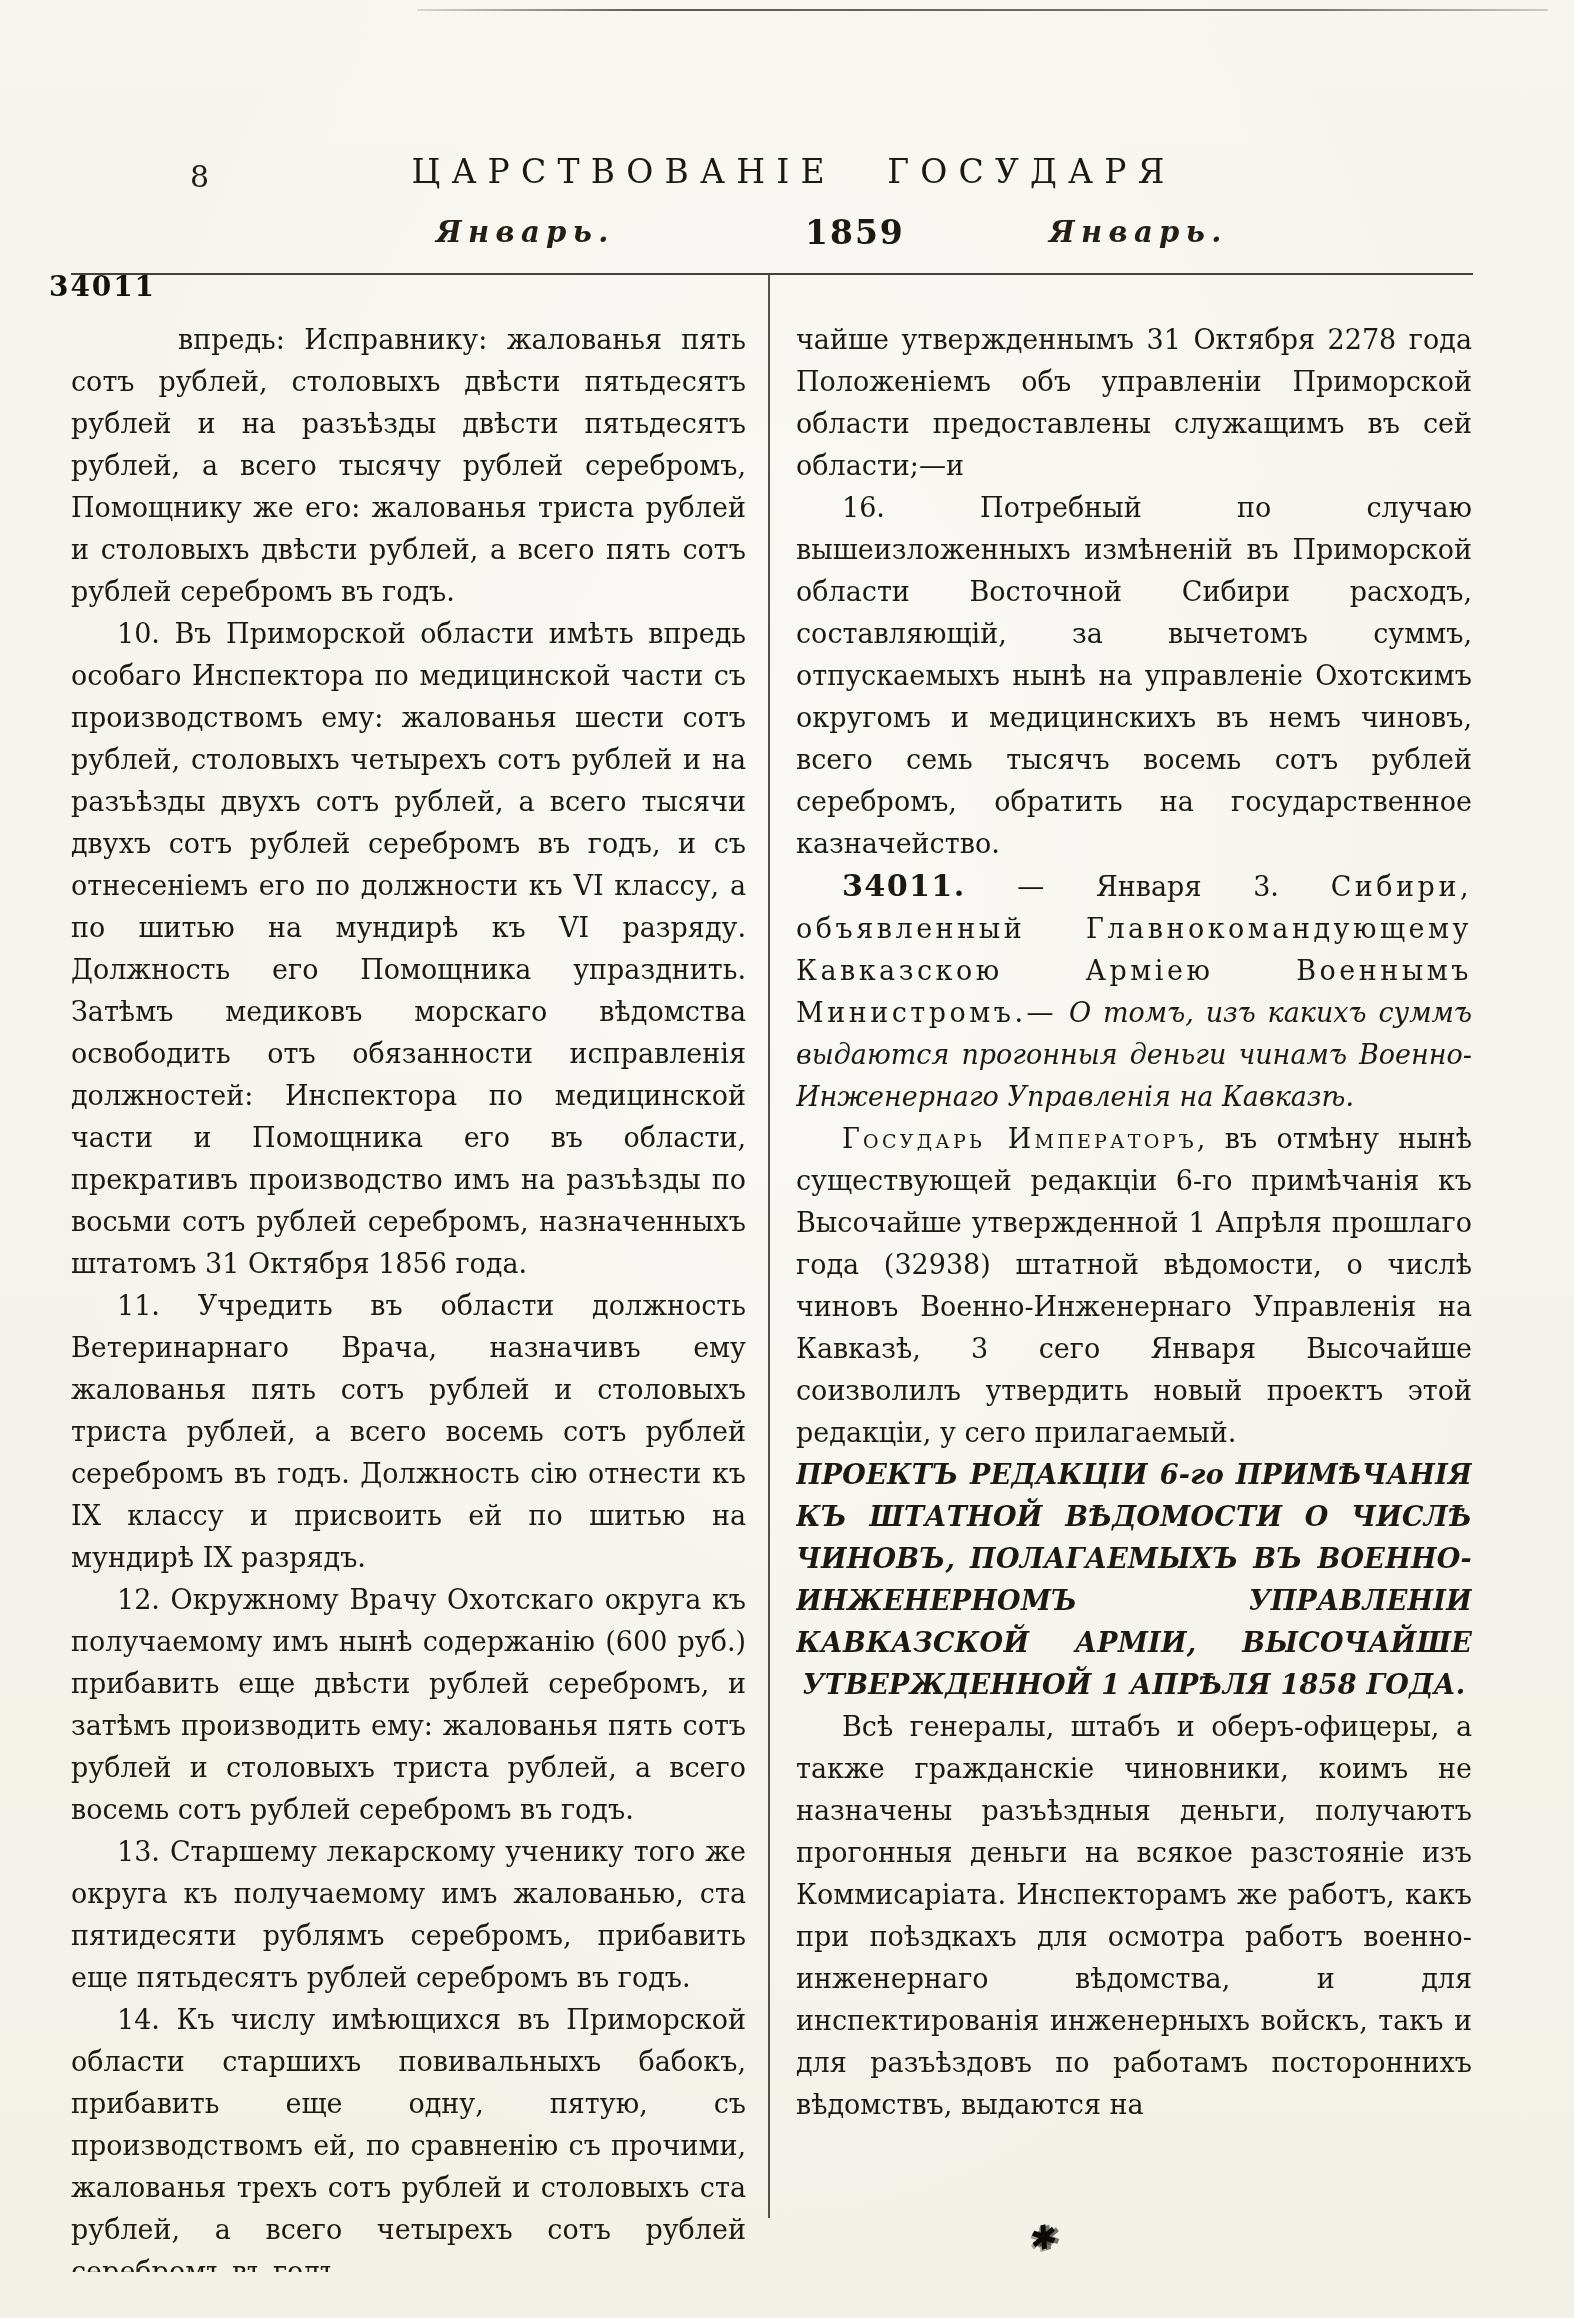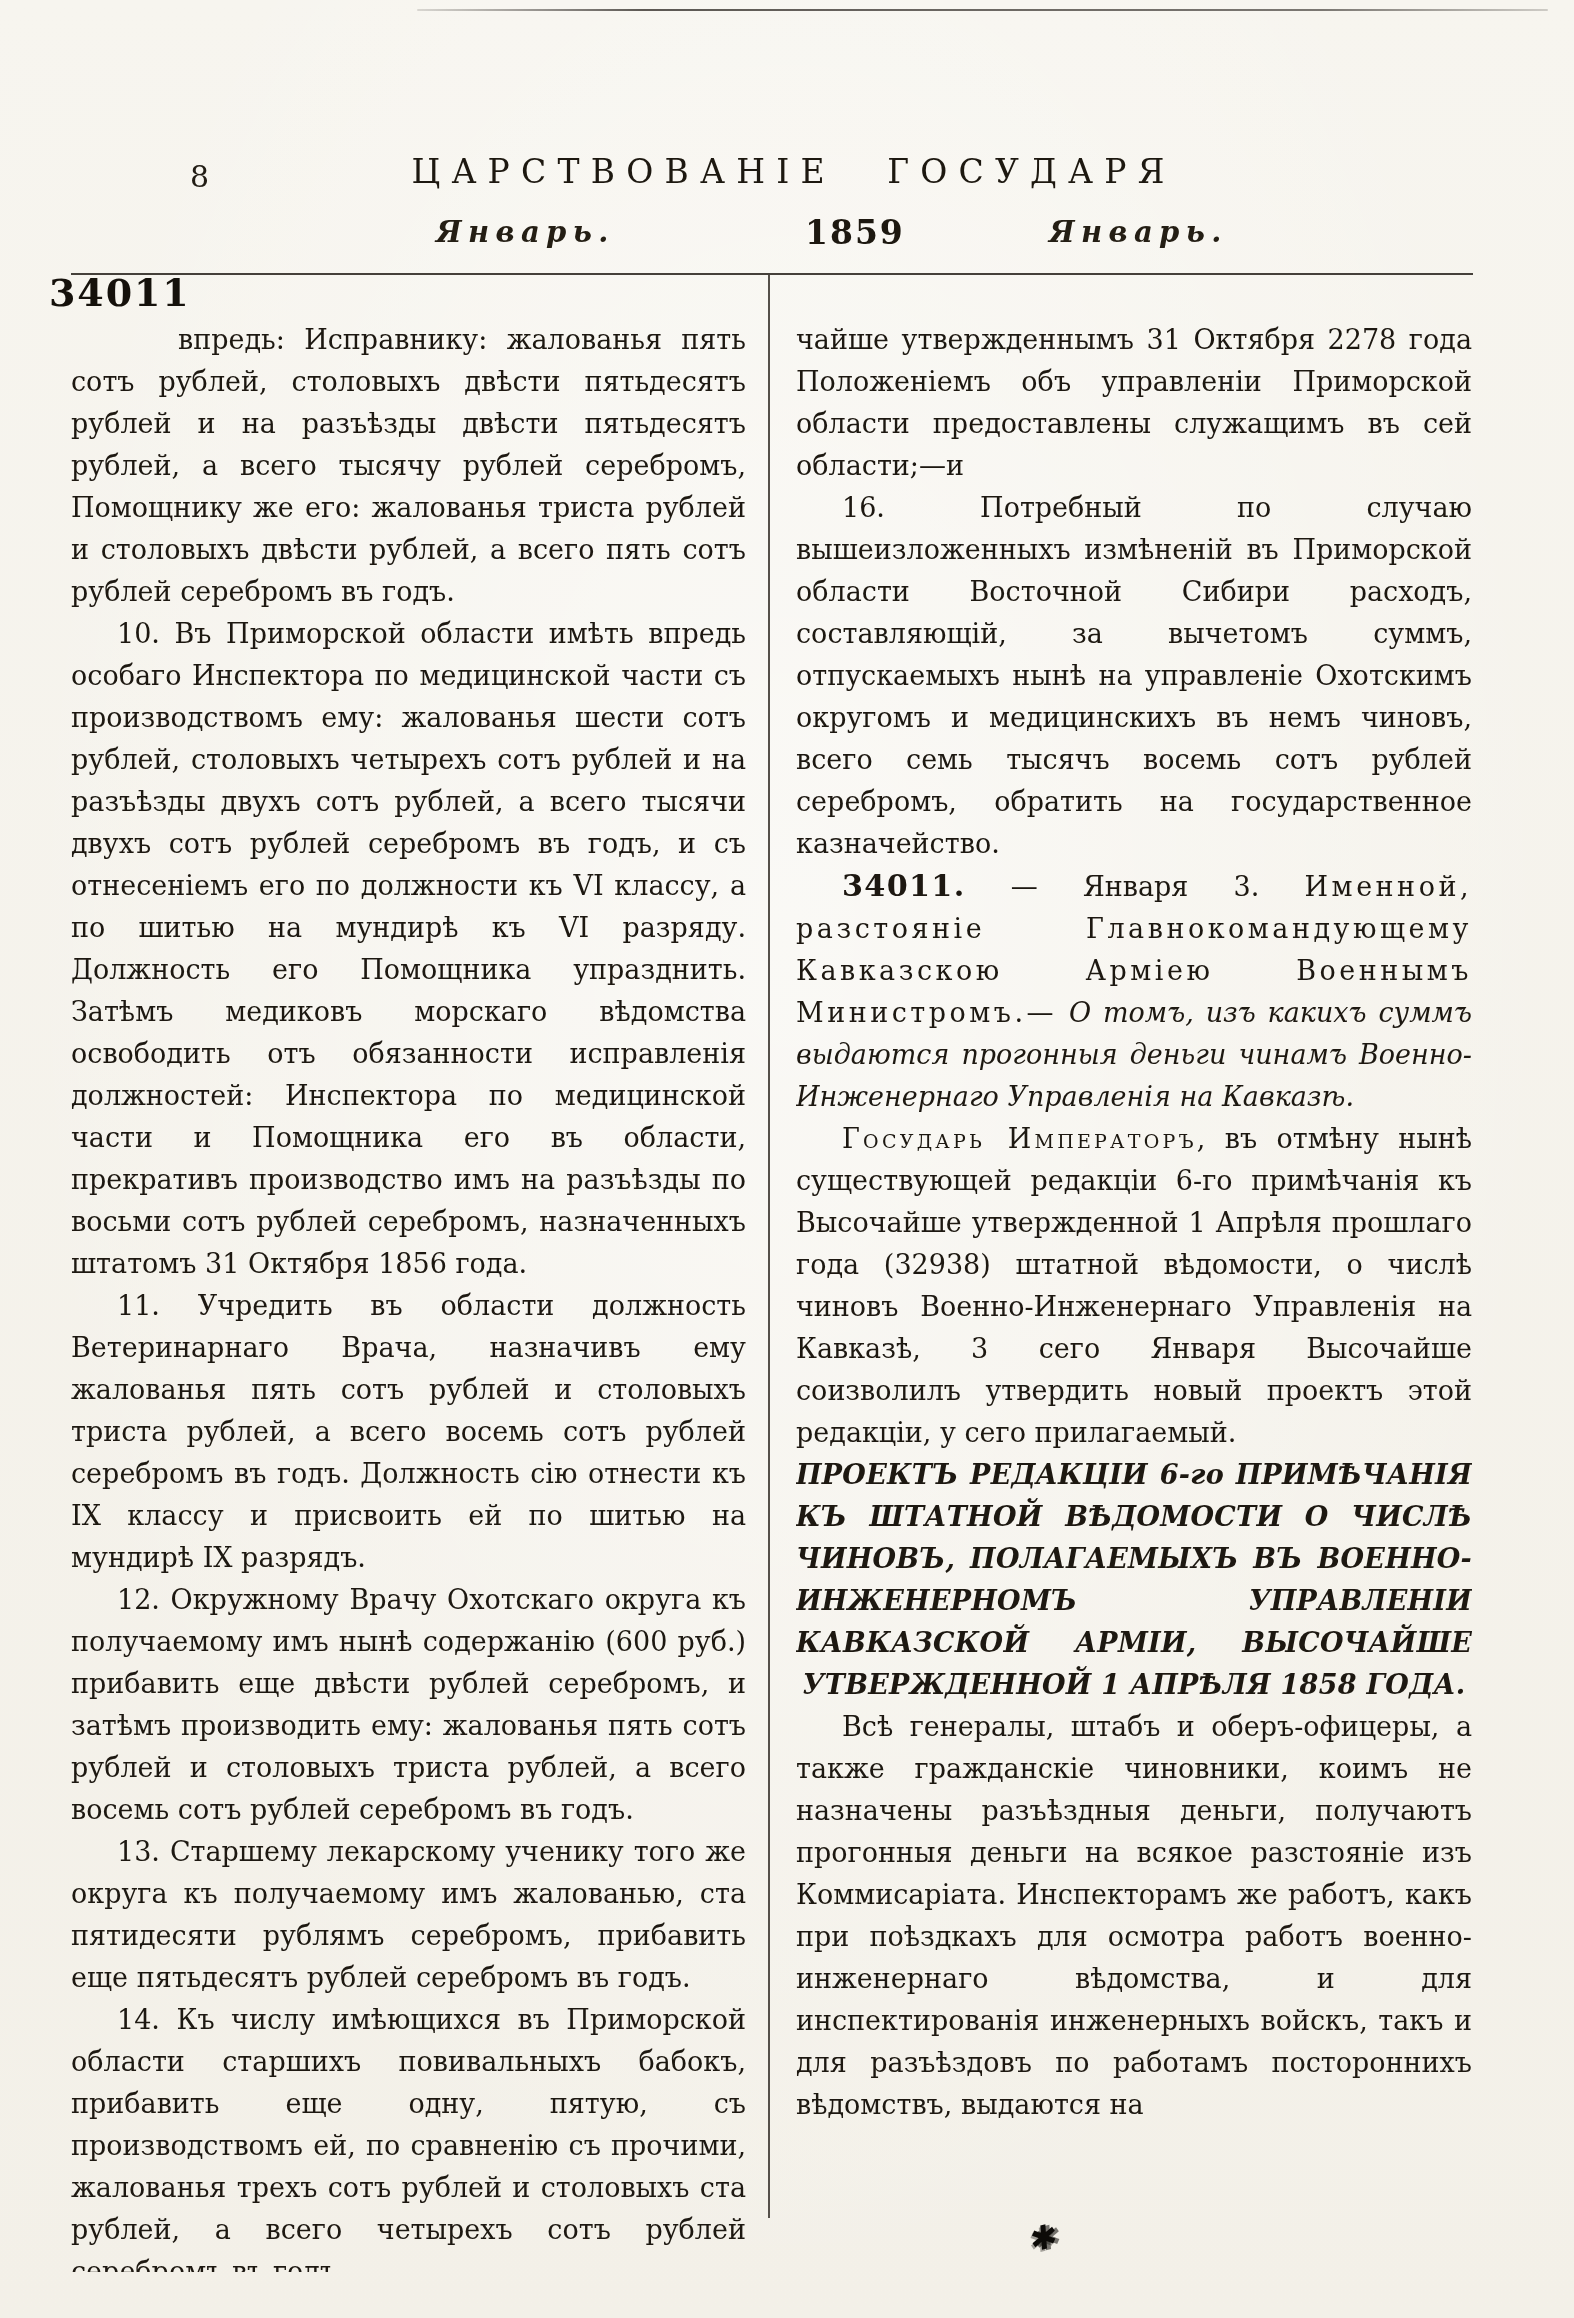--- a/index.html
+++ b/index.html
@@ -39,21 +39,21 @@
   .header-rule {
     position:absolute; top:273px; left:71px; width:1402px; height:1.9px;
     background:#45403a;
   }
   .column-divider {
     position:absolute; top:275px; left:768px; width:1.9px; height:1943px;
     background:#55504a;
   }
   .margin-number {
     position:absolute; left:49px; top:270px;
-    font-size:38px; font-weight:bold; letter-spacing:1.9px; color:#15110b;
+    font-size:28px; font-weight:bold; letter-spacing:1.9px; color:#15110b;
   }
   .column {
     position:absolute; top:283px; height:1953px; overflow:hidden;
     font-size:27px; line-height:42px; text-align:justify;
     color:#1d1811;
     margin-top:36px;
   }
   .left-col  { left:71px;  width:675px; }
   .right-col { left:796px; width:676px; }
   .para { text-align:justify; text-indent:46px; hyphens:none; }
@@ -104,21 +104,21 @@
       <p class="para"><span class="s-n">12. Окружному Врачу Охотскаго округа къ получаемому имъ нынѣ содержанію (600 руб.) прибавить еще двѣсти рублей серебромъ, и затѣмъ производить ему: жалованья пять сотъ рублей и столовыхъ триста рублей, а всего восемь сотъ рублей серебромъ въ годъ.</span></p>
       <p class="para"><span class="s-n">13. Старшему лекарскому ученику того же округа къ получаемому имъ жалованью, ста пятидесяти рублямъ серебромъ, прибавить еще пятьдесятъ рублей серебромъ въ годъ.</span></p>
       <p class="para"><span class="s-n">14. Къ числу имѣющихся въ Приморской области старшихъ повивальныхъ бабокъ, прибавить еще одну, пятую, съ производствомъ ей, по сравненію съ прочими, жалованья трехъ сотъ рублей и столовыхъ ста рублей, а всего четырехъ сотъ рублей серебромъ въ годъ.</span></p>
     </div>
 
   <div class="column-divider"></div>
 
   <div class="column right-col">
       <p class="para noindent"><span class="s-n">чайше утвержденнымъ 31 Октября 2278 года Положеніемъ объ управленіи Приморской области предоставлены служащимъ въ сей области;—и</span></p>
       <p class="para"><span class="s-n">16. Потребный по случаю вышеизложенныхъ измѣненій въ Приморской области Восточной Сибири расходъ, составляющій, за вычетомъ суммъ, отпускаемыхъ нынѣ на управленіе Охотскимъ округомъ и медицинскихъ въ немъ чиновъ, всего семь тысячъ восемь сотъ рублей серебромъ, обратить на государственное казначейство.</span></p>
-      <p class="para"><span class="s-bn">34011.</span><span class="s-n"> — Января 3. </span><span class="s-sp">Именной, разстояніе Главнокомандующему Кавказскою Арміею Военнымъ Министромъ.—</span><span class="s-i"> О томъ, изъ какихъ суммъ выдаются прогонныя деньги чинамъ Военно-Инженернаго Управленія на Кавказѣ.</span></p>
+      <p class="para"><span class="s-bn">34011.</span><span class="s-n"> — Января 3. </span><span class="s-sp">Сибири, объявленный Главнокомандующему Кавказскою Арміею Военнымъ Министромъ.—</span><span class="s-i"> О томъ, изъ какихъ суммъ выдаются прогонныя деньги чинамъ Военно-Инженернаго Управленія на Кавказѣ.</span></p>
       <p class="para"><span class="s-sc">Государь Императоръ</span><span class="s-n">, въ отмѣну нынѣ существующей редакціи 6-го примѣчанія къ Высочайше утвержденной 1 Апрѣля прошлаго года (32938) штатной вѣдомости, о числѣ чиновъ Военно-Инженернаго Управленія на Кавказѣ, 3 сего Января Высочайше соизволилъ утвердить новый проектъ этой редакціи, у сего прилагаемый.</span></p>
       <p class="para heading"><span class="s-b">ПРОЕКТЪ РЕДАКЦІИ 6-го ПРИМѢЧАНІЯ КЪ ШТАТНОЙ ВѢДОМОСТИ О ЧИСЛѢ ЧИНОВЪ, ПОЛАГАЕМЫХЪ ВЪ ВОЕННО-ИНЖЕНЕРНОМЪ УПРАВЛЕНІИ КАВКАЗСКОЙ АРМІИ, ВЫСОЧАЙШЕ УТВЕРЖДЕННОЙ 1 АПРѢЛЯ 1858 ГОДА.</span></p>
       <p class="para"><span class="s-n">Всѣ генералы, штабъ и оберъ-офицеры, а также гражданскіе чиновники, коимъ не назначены разъѣздныя деньги, получаютъ прогонныя деньги на всякое разстояніе изъ Коммисаріата. Инспекторамъ же работъ, какъ при поѣздкахъ для осмотра работъ военно-инженернаго вѣдомства, и для инспектированія инженерныхъ войскъ, такъ и для разъѣздовъ по работамъ постороннихъ вѣдомствъ, выдаются на</span></p>
     </div>
 
   <div class="ink-mark">✱</div>
 </div>
 
 
 </body></html>

